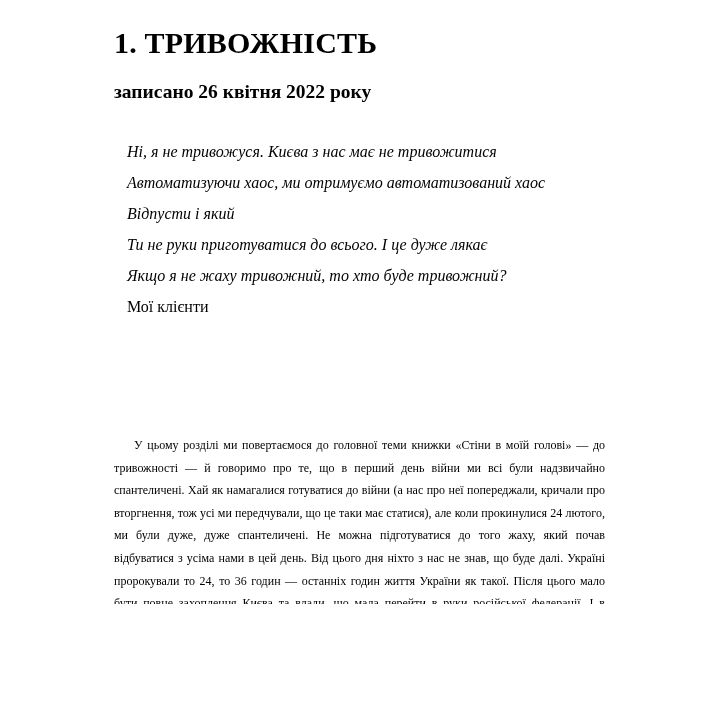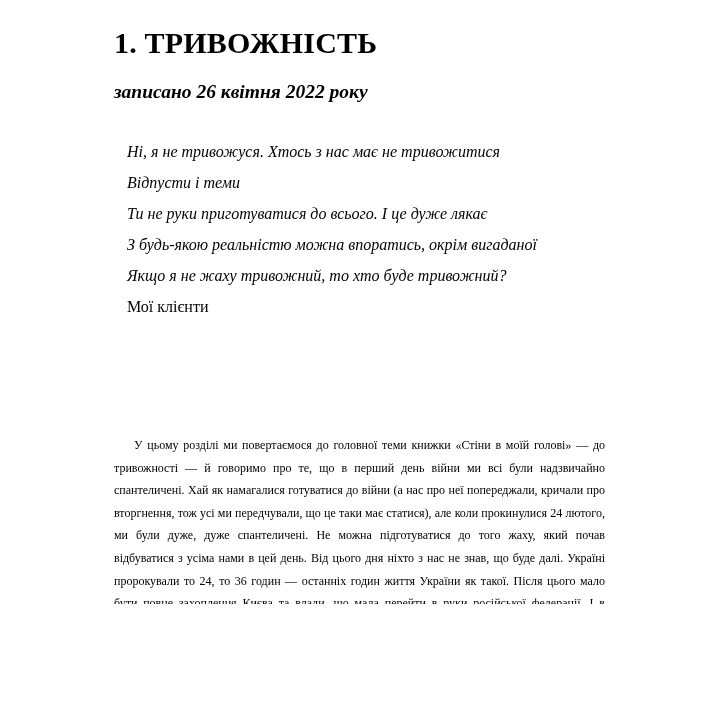--- a/index.html
+++ b/index.html
@@ -36,21 +36,20 @@
   }
 
   
   .chapter-date {
     position: absolute;
     left: 114px;
     top: 79px;
     width: 500px;
     font-size: 19.5px;
     font-weight: bold;
-    font-style: italic;
     line-height: 26px;
     white-space: nowrap;
   }
 
   
   .epigraphs {
     position: absolute;
     left: 127px;
     top: 141px;
     width: 478px;
@@ -87,24 +86,24 @@
 </head>
 <body>
 
 <div class="page">
 
   <h1 class="chapter-title">1. ТРИВОЖНІСТЬ</h1>
 
   <div class="chapter-date">записано 26 квітня 2022 року</div>
 
   <div class="epigraphs">
-    <p class="epigraph-line">Ні, я не тривожуся. Хтось з нас має не тривожитися</p>
-    <p class="epigraph-line">Відпусти і теми</p>
+    <p class="epigraph-line">Ні, я не тривожуся. Києва з нас має не тривожитися</p>
+    <p class="epigraph-line">Автоматизуючи хаос, ми отримуємо автоматизований хаос</p>
+    <p class="epigraph-line">Відпусти і який</p>
     <p class="epigraph-line">Ти не руки приготуватися до всього. І це дуже лякає</p>
-    <p class="epigraph-line">З будь-якою реальністю можна впоратись, окрім вигаданої</p>
     <p class="epigraph-line">Якщо я не жаху тривожний, то хто буде тривожний?</p>
     <p class="epigraph-line attribution">Мої клієнти</p>
   </div>
 
   <div class="body-copy">
     <p class="body-paragraph">У цьому розділі ми повертаємося до головної теми книжки «Стіни в моїй голові» — до тривожності — й говоримо про те, що в перший день війни ми всі були надзвичайно спантеличені. Хай як намагалися готуватися до війни (а нас про неї попереджали, кричали про вторгнення, тож усі ми передчували, що це таки має статися), але коли прокинулися 24 лютого, ми були дуже, дуже спантеличені. Не можна підготуватися до того жаху, який почав відбуватися з усіма нами в цей день. Від цього дня ніхто з нас не знав, що буде далі. Україні пророкували то 24, то 36 годин — останніх годин життя України як такої. Після цього мало бути повне захоплення Києва та влади, що мала перейти в руки російської федерації. І в перший день ми не знали, наскільки</p>
   </div>
 
 </div>
 

